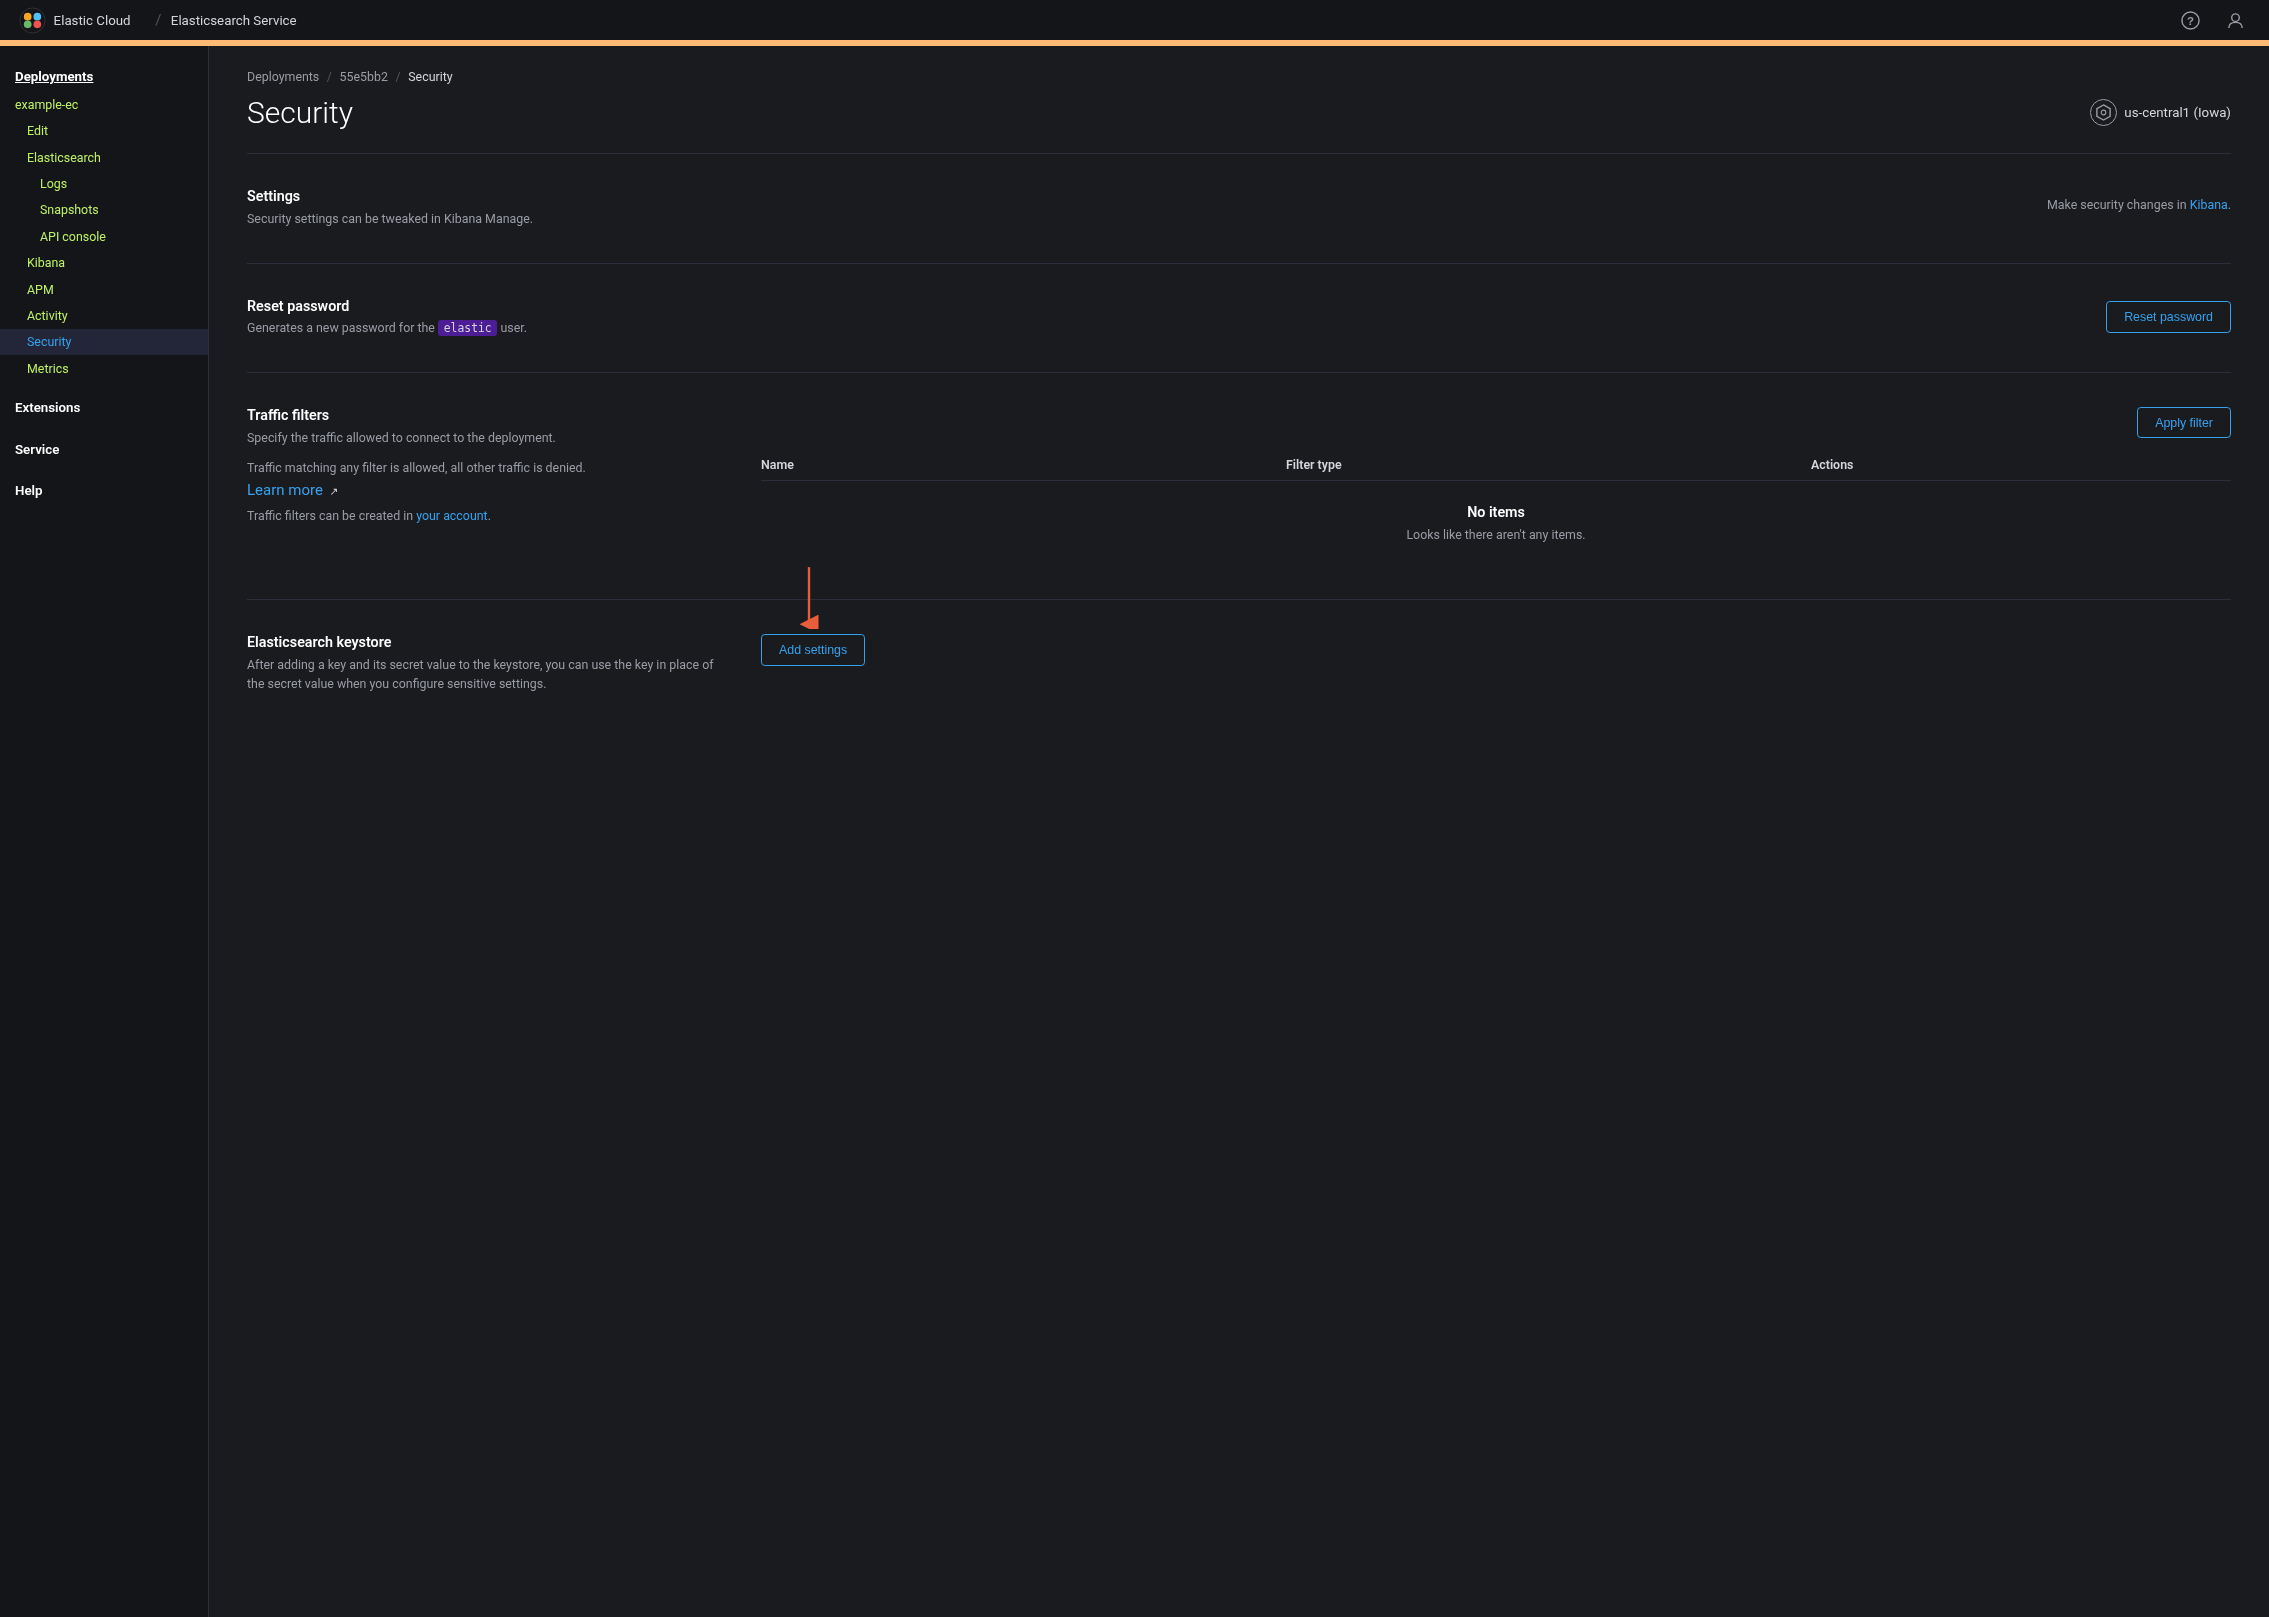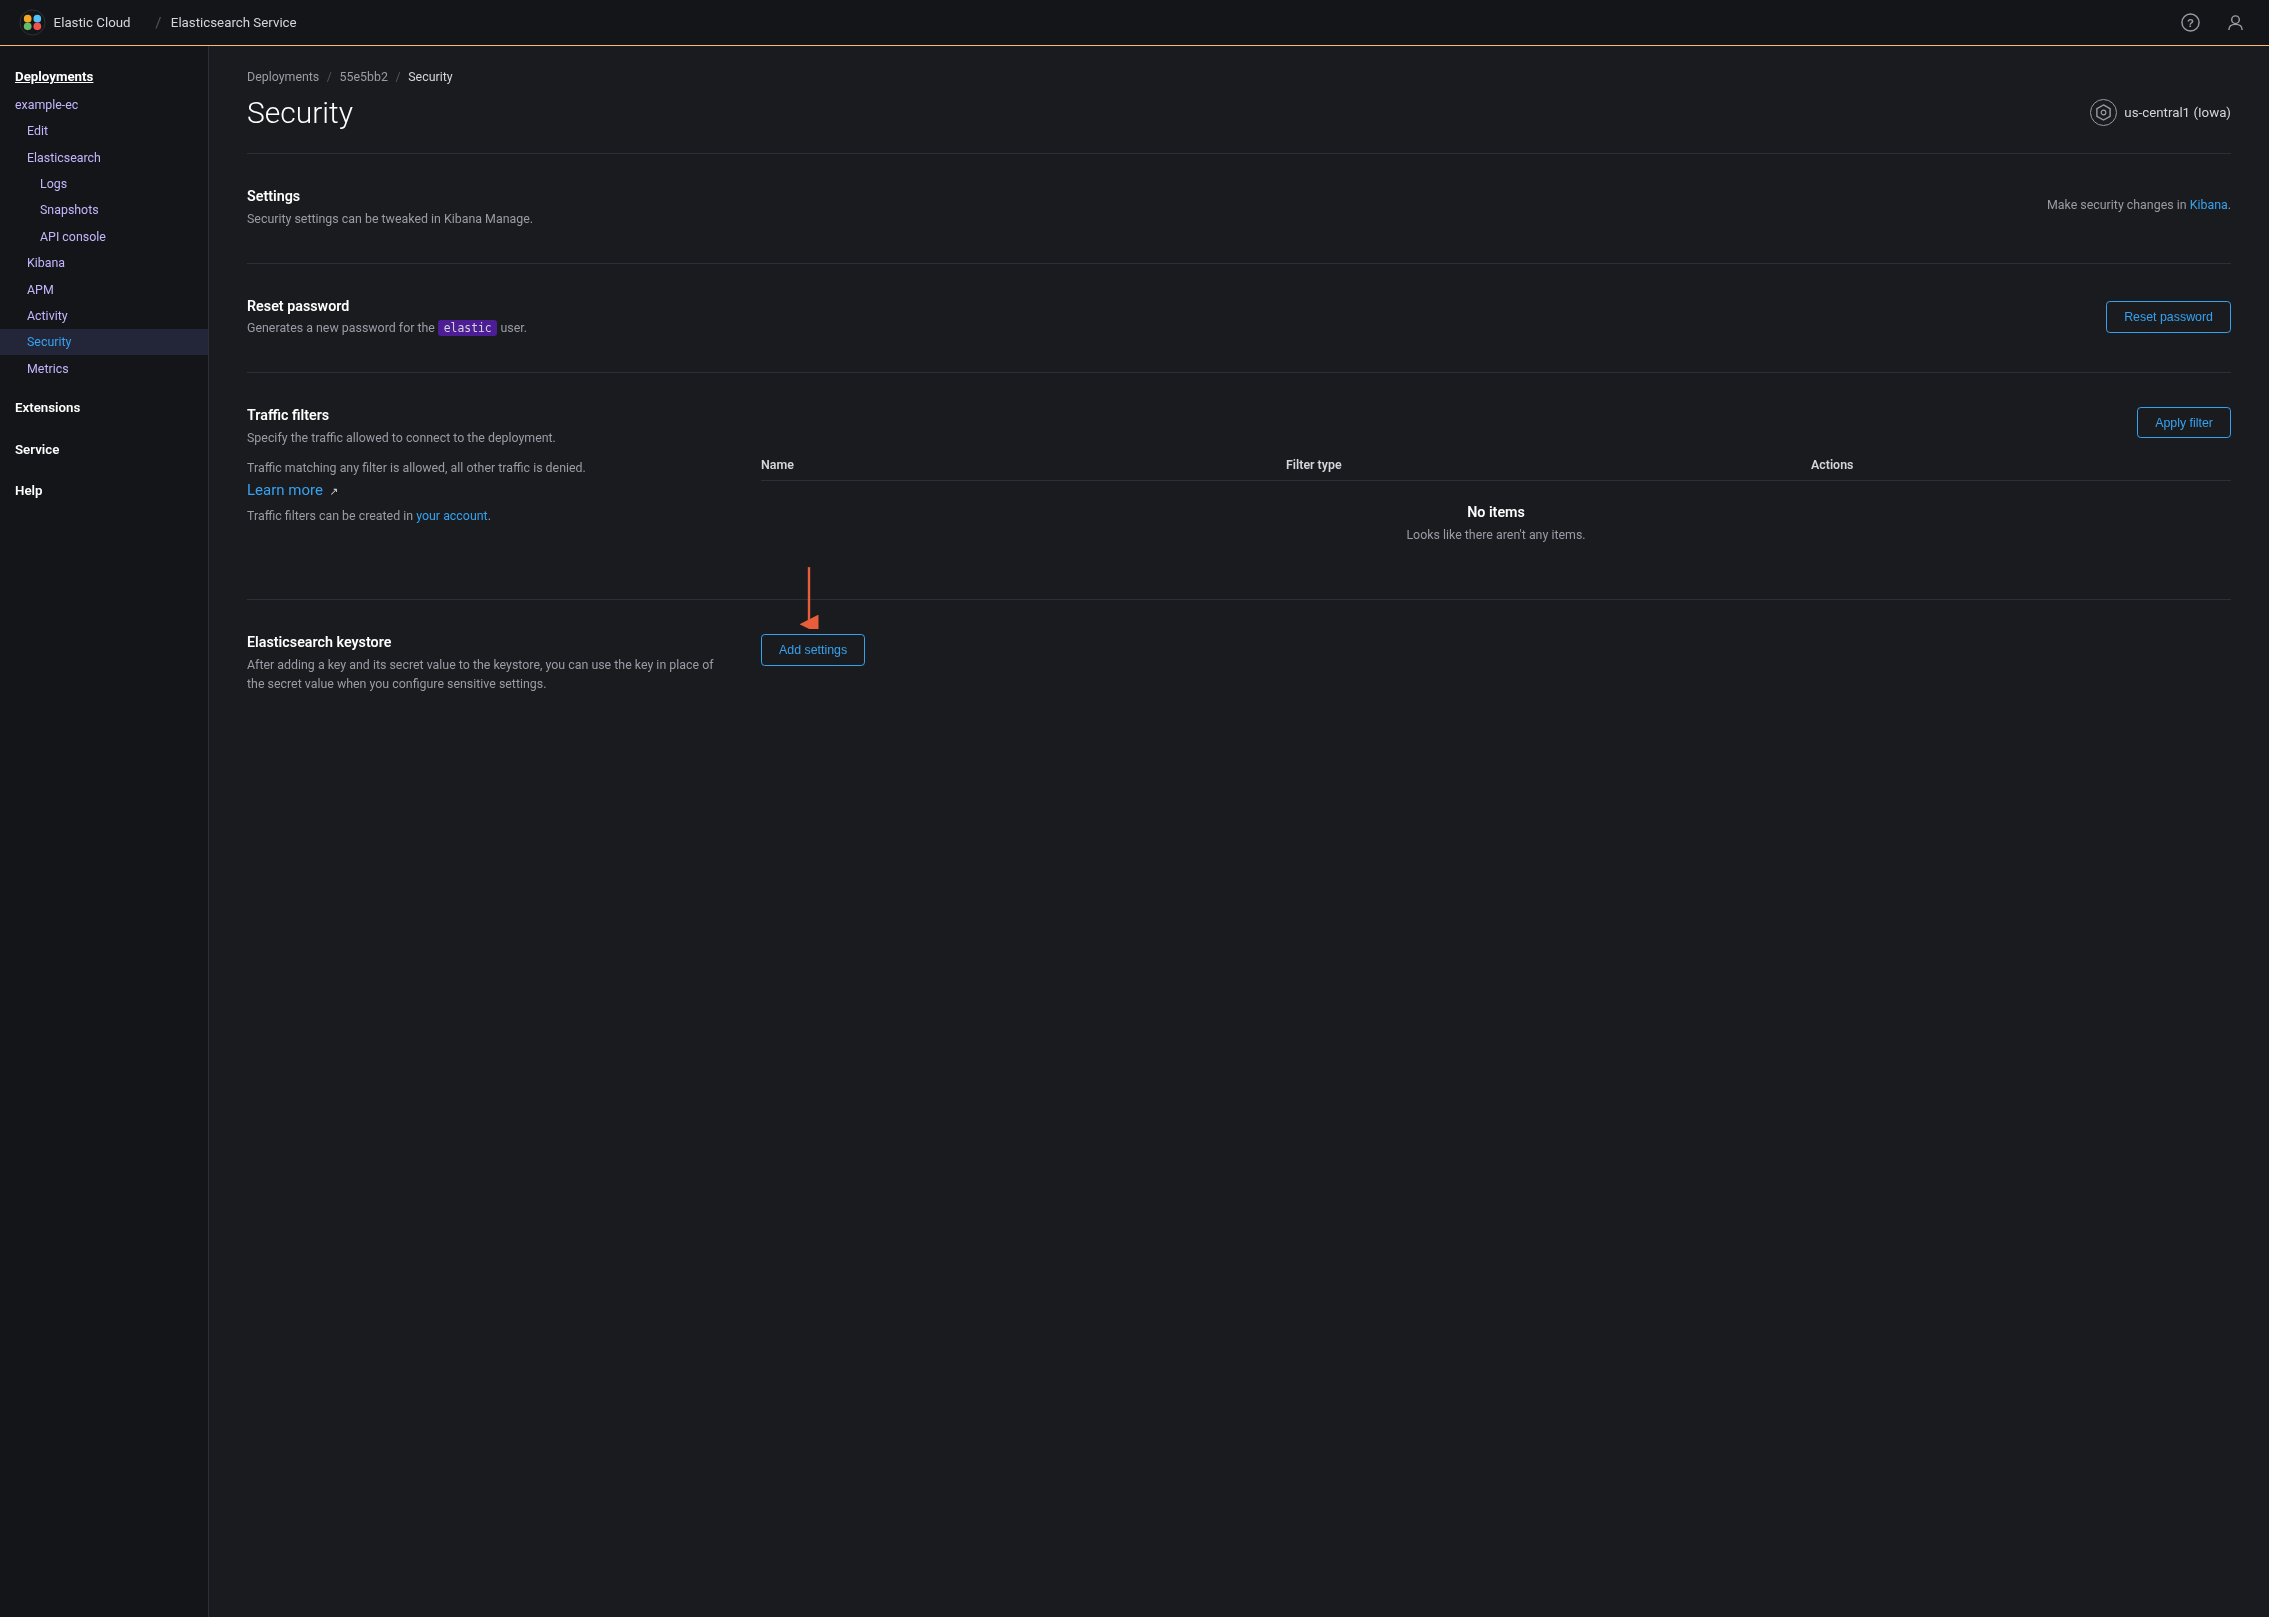--- a/index.html
+++ b/index.html
@@ -12,21 +12,21 @@
       display: flex;
       flex-direction: column;
     }
     
     .topnav {
       background: #141519;
       display: flex;
       align-items: center;
       padding: 0 19px;
       height: 46px;
-      border-bottom: 1px solid #fdba74;
+      border-bottom: 6px solid #fdba74;
       flex-shrink: 0;
     }
     .topnav-logo {
       display: flex;
       align-items: center;
       gap: 7.6px;
       margin-right: 15px;
     }
     .logo-circle {
       width: 27px;
@@ -83,21 +83,21 @@
     }
     .sidebar-section-title {
       color: #ffffff;
       font-size: 13.3px;
       font-weight: 700;
       padding: 7.6px 15px;
       text-decoration: underline;
       cursor: pointer;
     }
     .sidebar-item {
-      color: #c4b5fd;
+      color: #bef264;
       font-size: 12.4px;
       padding: 5.7px 15px;
       cursor: pointer;
       display: block;
     }
     .sidebar-item.indent1 { padding-left: 27px; }
     .sidebar-item.indent2 { padding-left: 40px; }
     .sidebar-item.active {
       color: #36a2ef;
       background: #1e2130;

